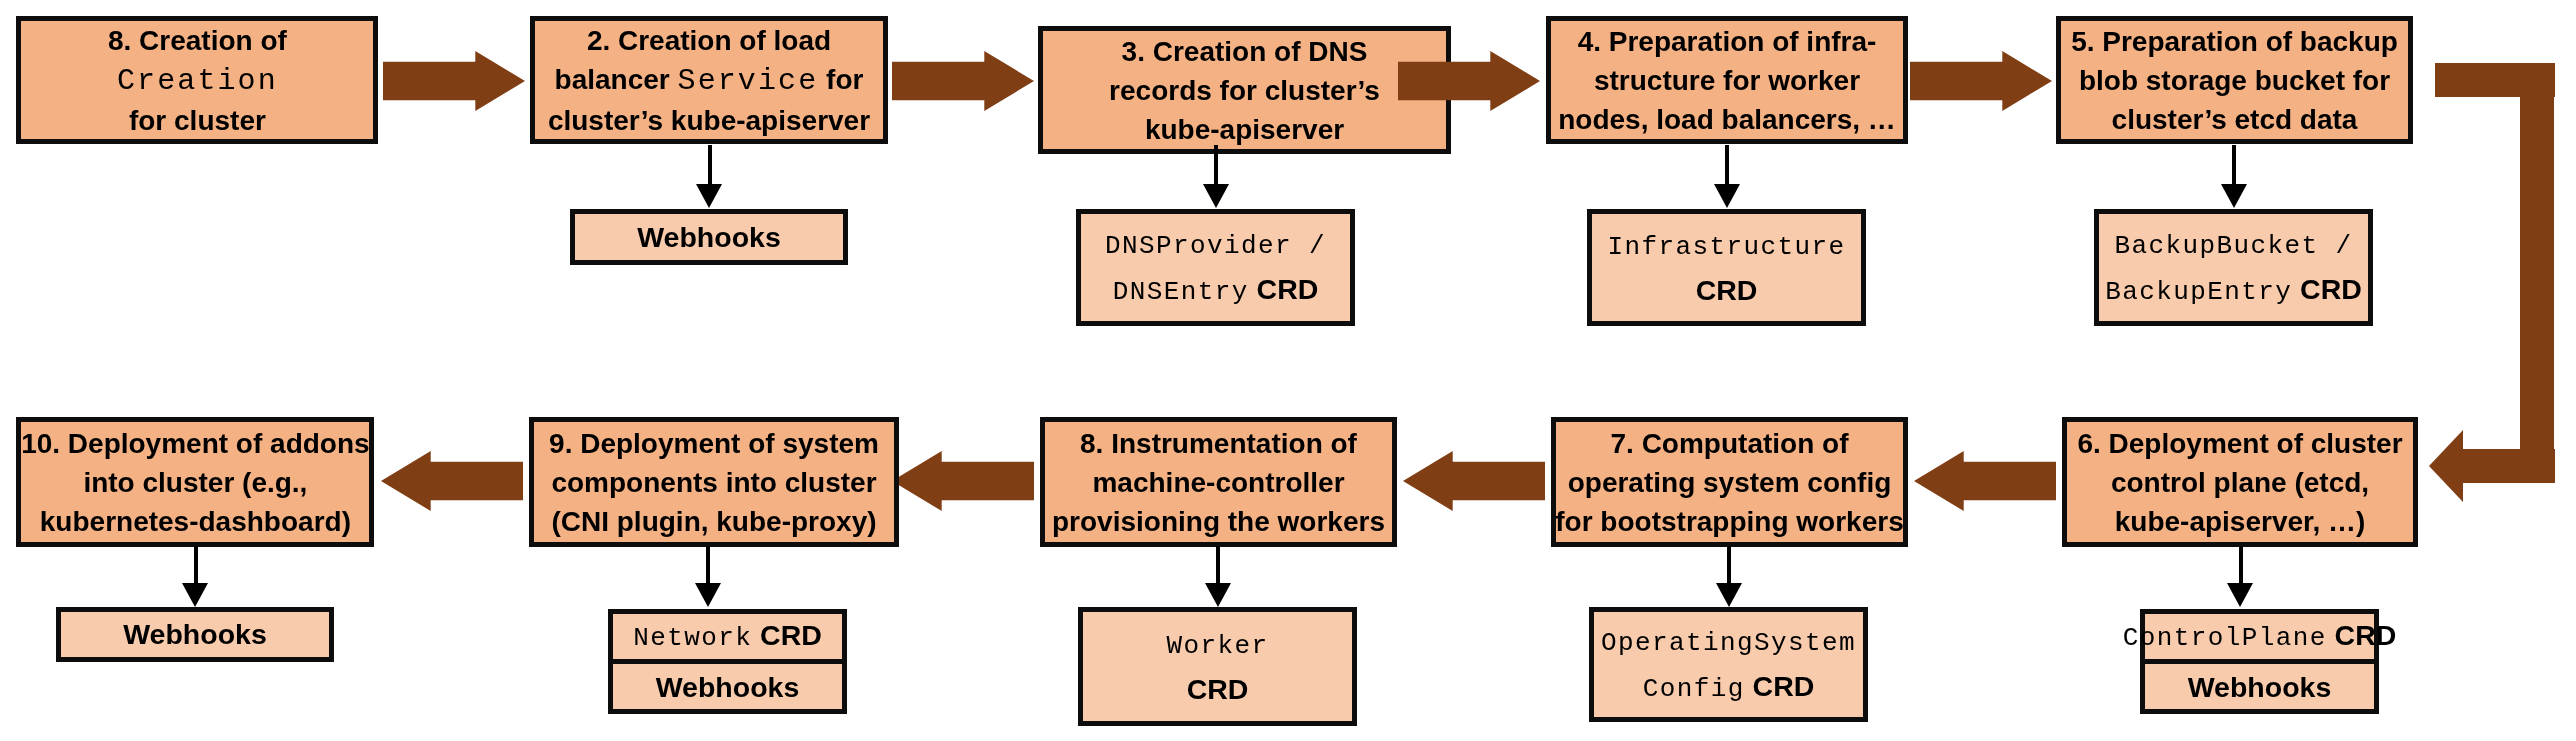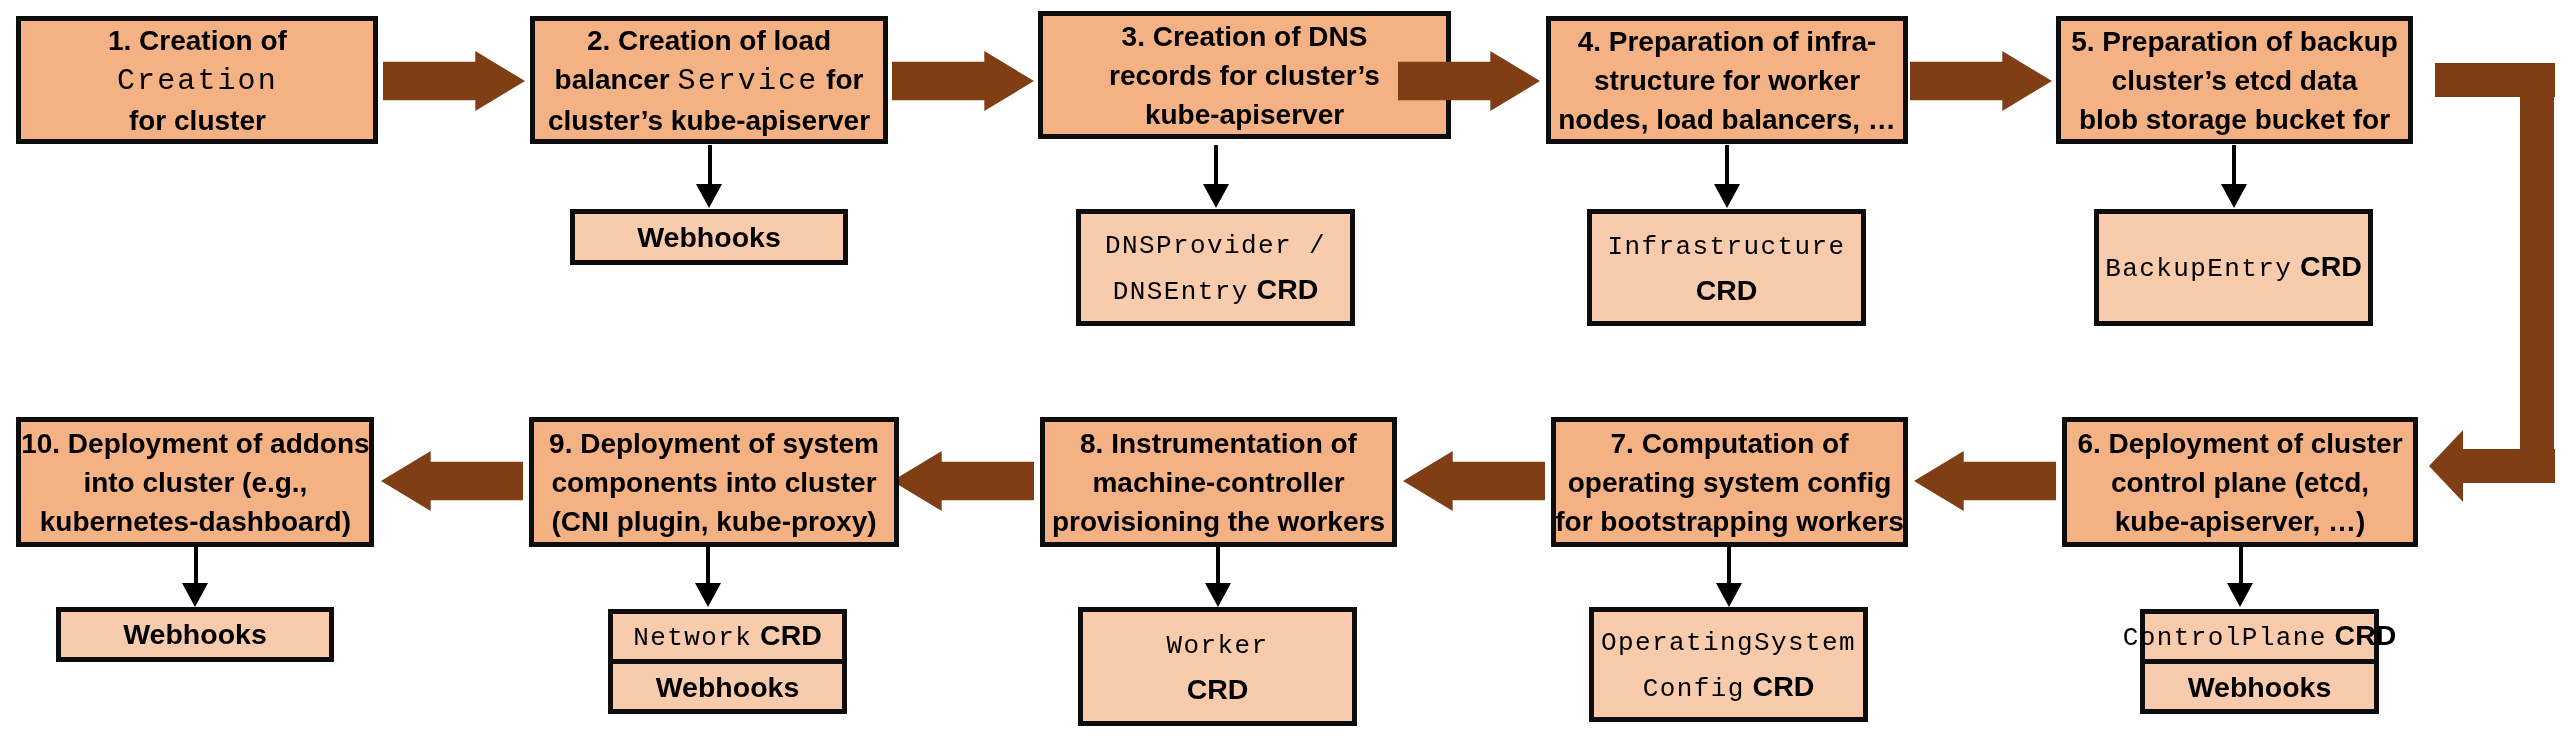--- a/index.html
+++ b/index.html
@@ -39,21 +39,21 @@
             border-bottom:36px solid transparent;border-right:34px solid #803e15;}
 
   
   .vline{position:absolute;width:3.6px;background:#000;}
   .vhead{position:absolute;width:0;height:0;border-left:13px solid transparent;
          border-right:13px solid transparent;border-top:24px solid #000;}
 
   
   #n1{left:16.4px;top:16.4px;width:362px;height:128px}
   #n2{left:530px;top:16.4px;width:358px;height:128px}
-  #n3{left:1038px;top:11px;width:413px;height:128px}
+  #n3{left:1038px;top:26px;width:413px;height:128px}
   #n4{left:1546px;top:16.4px;width:362px;height:128px}
   #n5{left:2056px;top:16.4px;width:357px;height:128px}
   #n6{left:2062px;top:417px;width:356px;height:130px}
   #n7{left:1551px;top:417px;width:357px;height:130px}
   #n8{left:1040px;top:417px;width:357px;height:130px}
   #n9{left:529px;top:417px;width:370px;height:130px}
   #n10{left:16.4px;top:417px;width:358px;height:130px}
 
   
   #s2{left:570px;top:209px;width:278px;height:56px}
@@ -86,21 +86,21 @@
   #h2{left:696px;top:184px}  #h3{left:1203px;top:184px} #h4{left:1714px;top:184px} #h5{left:2221px;top:184px}
   #h6{left:2227px;top:583px} #h7{left:1716px;top:583px} #h8{left:1205px;top:583px} #h9{left:695px;top:583px}
   #h10{left:182px;top:583px}
 </style>
 </head>
 <body>
 
 <div id="canvas">
 
   <div class="node" id="n1">
-    <div class="line"><span>1. Creation of</span></div>
+    <div class="line"><span>8. Creation of</span></div>
     <div class="line"><span class="mono">Creation</span></div>
     <div class="line"><span>for cluster</span></div>
   </div>
 
   <div class="arrow-r" id="a12"></div>
 
   <div class="node" id="n2">
     <div class="line"><span>2. Creation of load</span></div>
     <div class="line"><span>balancer </span><span class="mono">Service</span><span> for</span></div>
     <div class="line"><span>cluster’s kube-apiserver</span></div>
@@ -119,22 +119,22 @@
   <div class="node" id="n4">
     <div class="line"><span>4. Preparation of infra-</span></div>
     <div class="line"><span>structure for worker</span></div>
     <div class="line"><span>nodes, load balancers, …</span></div>
   </div>
 
   <div class="arrow-r" id="a45"></div>
 
   <div class="node" id="n5">
     <div class="line"><span>5. Preparation of backup</span></div>
+    <div class="line"><span>blob storage bucket for</span></div>
     <div class="line"><span>cluster’s etcd data</span></div>
-    <div class="line"><span>blob storage bucket for</span></div>
   </div>
 
   <div class="elb" id="eh"></div>
   <div class="elb" id="ev"></div>
   <div class="elb" id="es"></div>
   <div class="elb-head" id="ehd"></div>
 
   <div class="node" id="n6">
     <div class="line"><span>6. Deployment of cluster</span></div>
     <div class="line"><span>control plane (etcd,</span></div>
@@ -200,20 +200,21 @@
     <div class="line"><span class="mono">DNSProvider /</span></div>
     <div class="line"><span class="mono">DNSEntry</span><span> CRD</span></div>
   </div>
 
   <div class="sub" id="s4">
     <div class="line"><span class="mono">Infrastructure</span></div>
     <div class="line"><span>CRD</span></div>
   </div>
 
   <div class="sub" id="s5">
+    <div class="line"><span class="mono">BackupBucket /</span></div>
     <div class="line"><span class="mono">BackupEntry</span><span> CRD</span></div>
   </div>
 
   <div class="stack" id="s6">
     <div class="srow">
       <div class="line"><span class="mono">ControlPlane</span><span> CRD</span></div>
     </div>
     <div class="srow">
       <div class="line"><span>Webhooks</span></div>
     </div>

